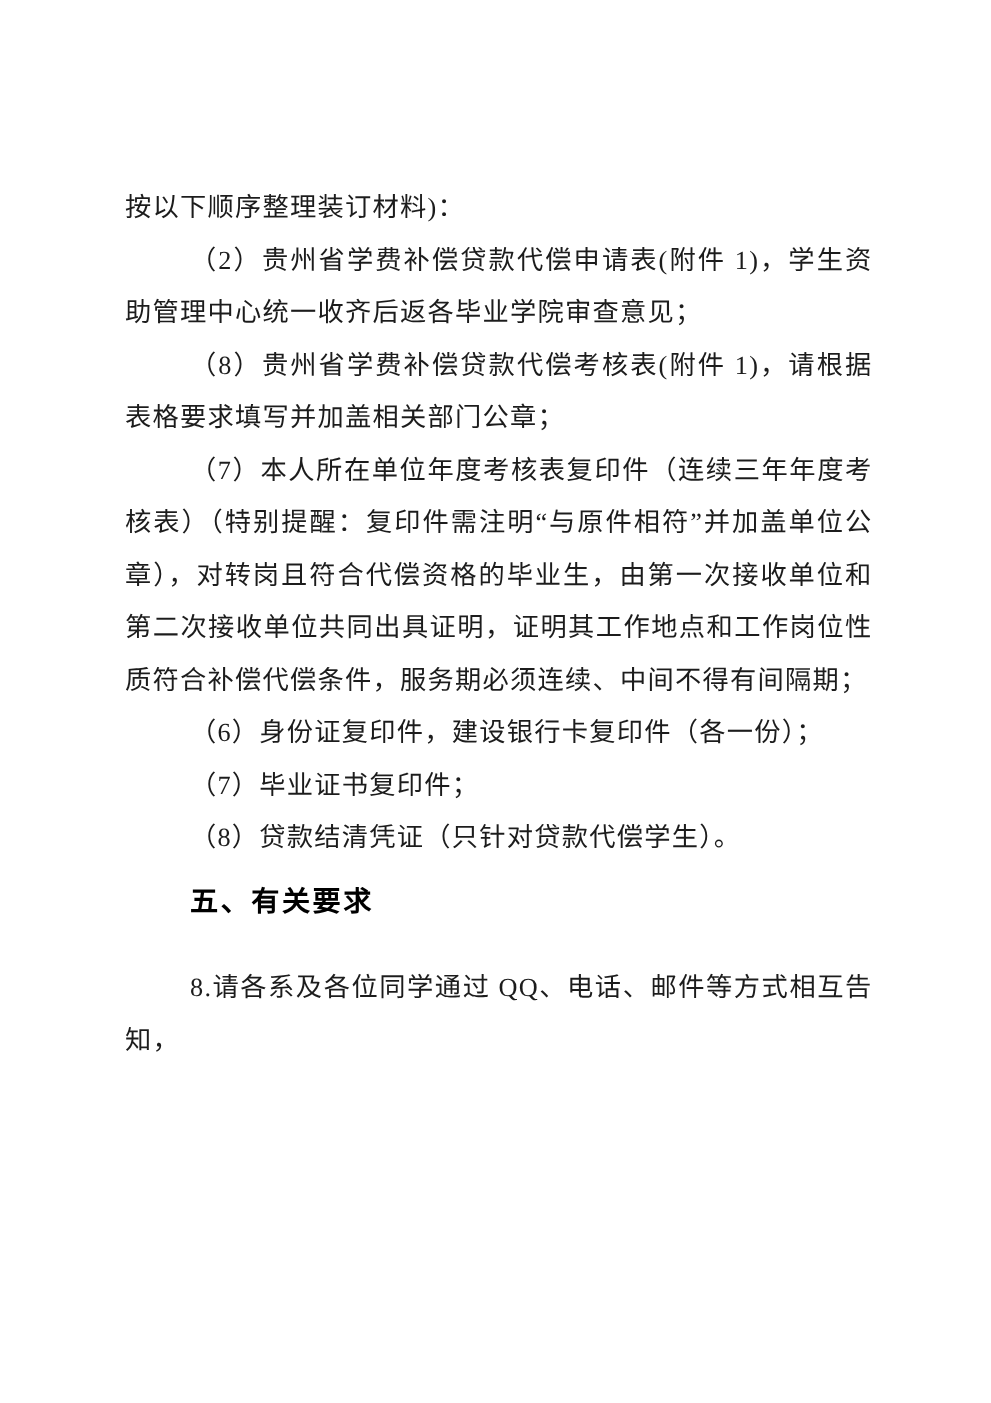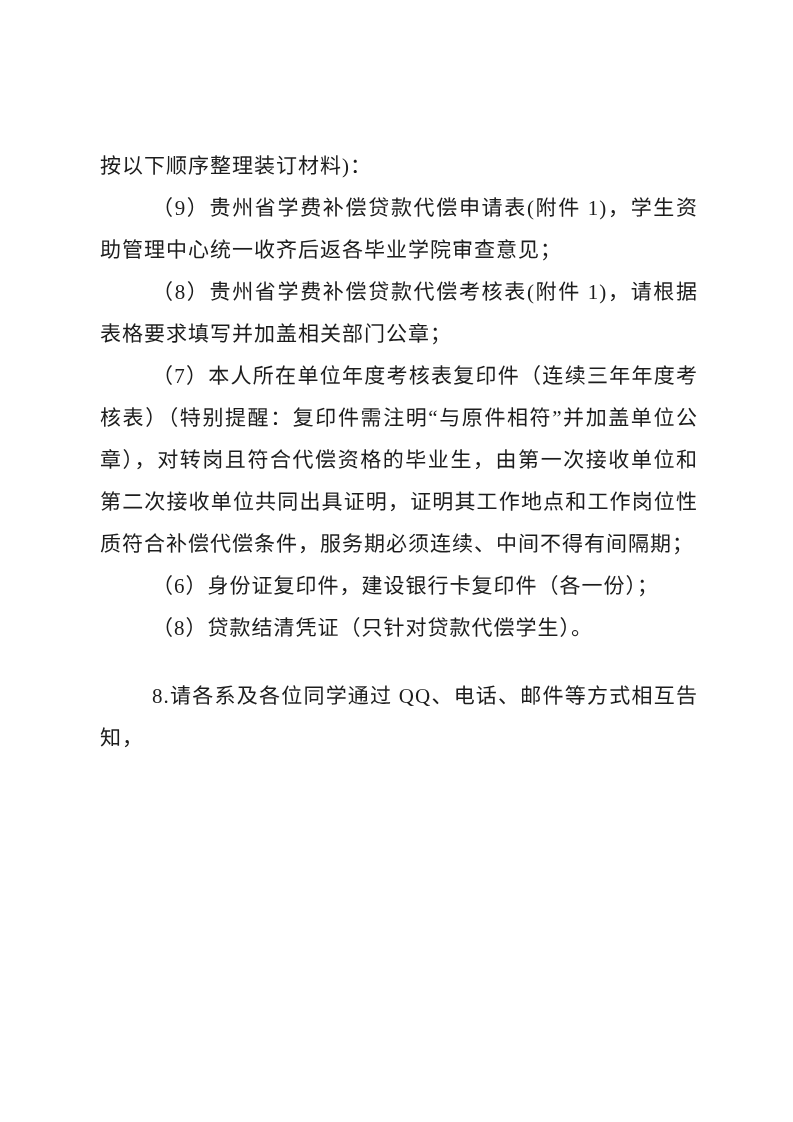--- a/index.html
+++ b/index.html
@@ -50,29 +50,31 @@
 </style>
 </head>
 <body>
 
 <div class="page">
   <div class="content">
 
     <p class="body-text">按以下顺序整理装订材料)：</p>
 
 
-    <p class="body-text indent">（9）贵州省学费补偿贷款代偿申请表(附件 1)，学生资助管理中心统一收齐后返各毕业学院审查意见；</p>
+    <p class="body-text indent">（2）贵州省学费补偿贷款代偿申请表(附件 1)，学生资助管理中心统一收齐后返各毕业学院审查意见；</p>
 
     <p class="body-text indent">（8）贵州省学费补偿贷款代偿考核表(附件 1)，请根据表格要求填写并加盖相关部门公章；</p>
 
     <p class="body-text indent">（7）本人所在单位年度考核表复印件（连续三年年度考核表）（特别提醒：复印件需注明“与原件相符”并加盖单位公章），对转岗且符合代偿资格的毕业生，由第一次接收单位和第二次接收单位共同出具证明，证明其工作地点和工作岗位性质符合补偿代偿条件，服务期必须连续、中间不得有间隔期；</p>
 
 
     <p class="body-text indent">（6）身份证复印件，建设银行卡复印件（各一份）；</p>
 
+    <p class="body-text indent">（7）毕业证书复印件；</p>
 
     <p class="body-text indent">（8）贷款结清凭证（只针对贷款代偿学生）。</p>
 
+    <h2 class="heading">五、有关要求</h2>
 
     <p class="body-text indent requirements-line">8.请各系及各位同学通过 QQ、电话、邮件等方式相互告知，</p>
 
   </div>
 </div>
 
 </body></html>

